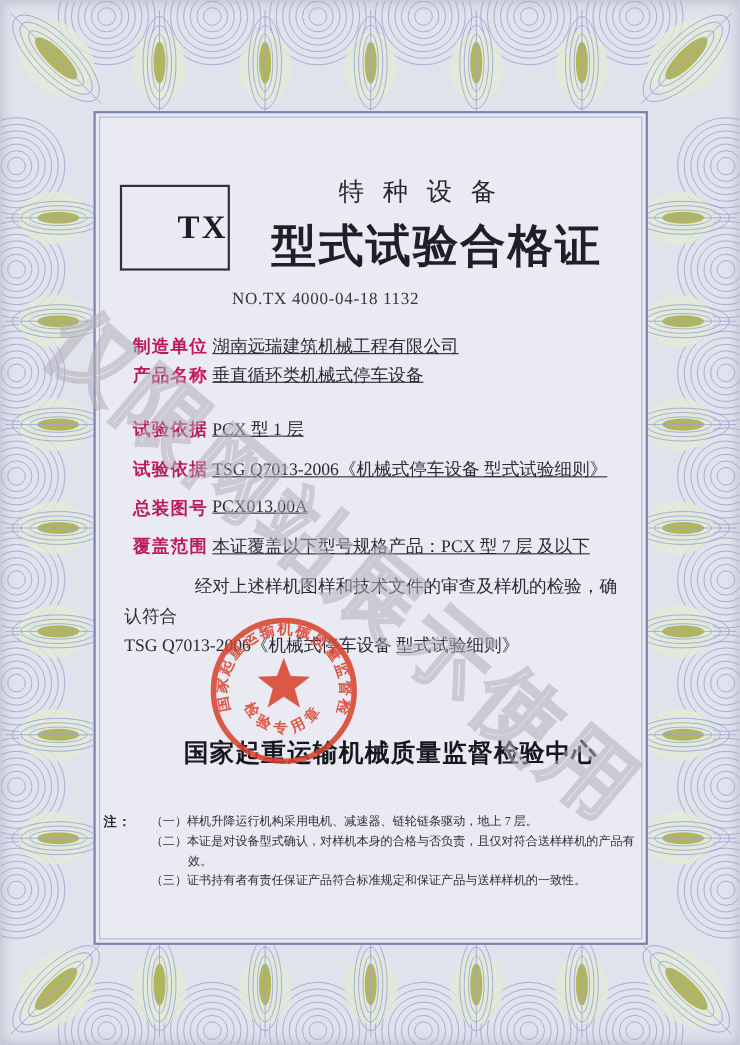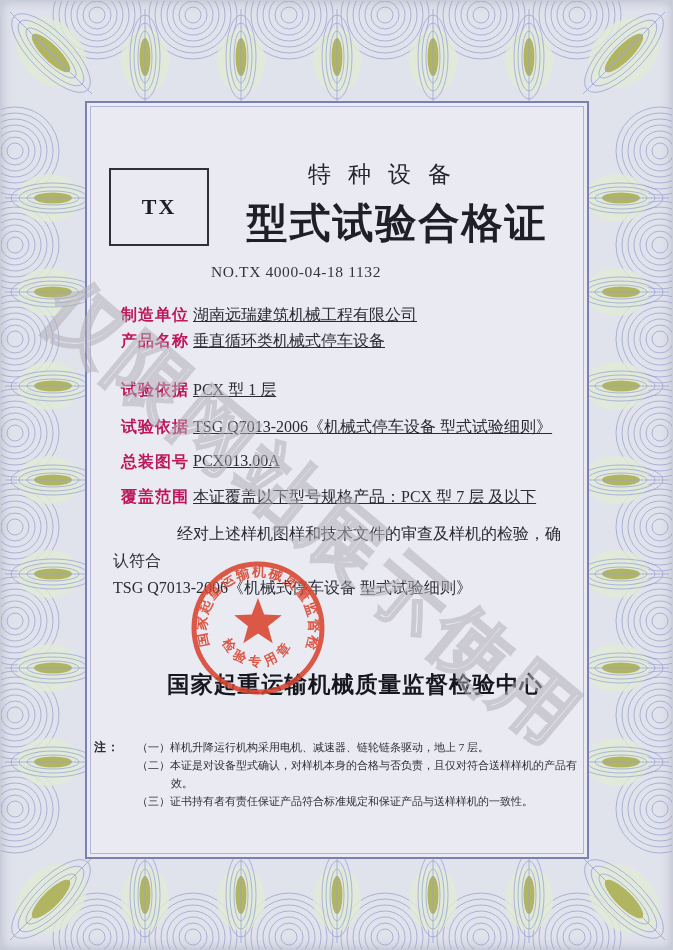--- a/index.html
+++ b/index.html
@@ -21,22 +21,22 @@
     position:absolute;left:84px;top:100px;width:504px;height:758px;
     background:#e9eaf2;border:2px solid #7a81b0;box-sizing:border-box;z-index:2;
   }
   .panel::before{
     content:"";position:absolute;inset:3px;border:1px solid #b0b5d4;pointer-events:none;
   }
   
   .tx-box{
     position:absolute;left:22px;top:65px;width:100px;height:78px;
     border:2px solid #30303a;box-sizing:border-box;
-    display:flex;align-items:center;justify-content:center;
-    font-size:22px;font-weight:bold;letter-spacing:2px;color:#1d1d26;
+    display:flex;align-items:center;justify-content:flex-end;
+    font-size:30px;font-weight:bold;letter-spacing:2px;color:#1d1d26;
   }
   .title-area{position:absolute;left:124px;top:56px;width:372px;text-align:center;}
   .title-small{font-size:23px;letter-spacing:17px;padding-left:10px;color:#25252e;transform:translateX(-14px);}
   .title-main{margin-top:6px;font-size:41px;font-weight:bold;letter-spacing:2px;color:#1f1f28;white-space:nowrap;}
   .cert-no{position:absolute;left:124px;top:160px;width:372px;text-align:left;
     font-size:15.5px;letter-spacing:.6px;color:#33333d;}
   
   .field-row{position:absolute;left:34px;display:flex;font-size:16px;white-space:nowrap;}
   .field-label{width:72px;letter-spacing:1px;font-weight:700;color:#be185d;flex:none;}
   .field-value{color:#2b2b34;text-decoration:underline;}

